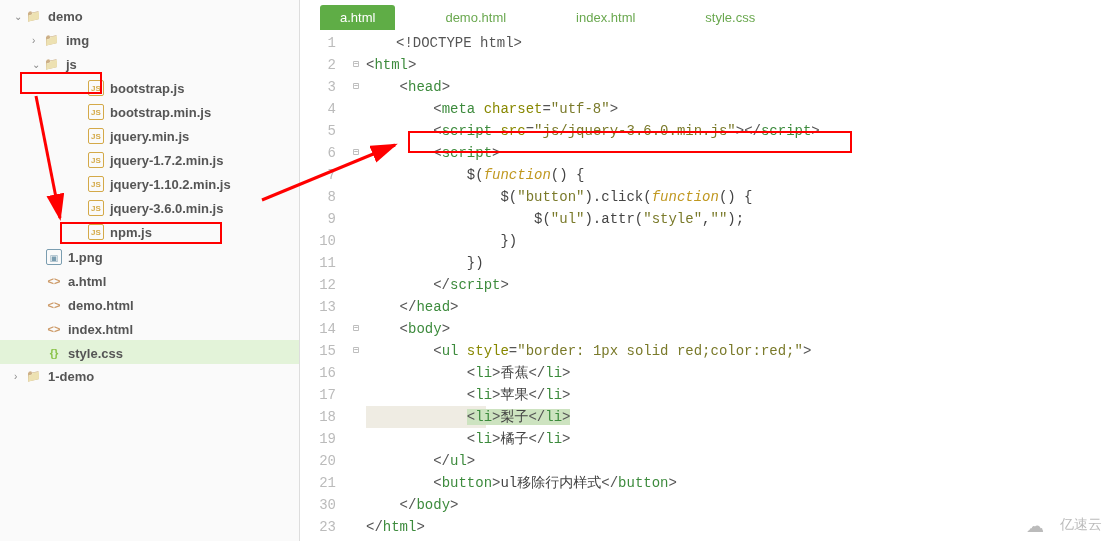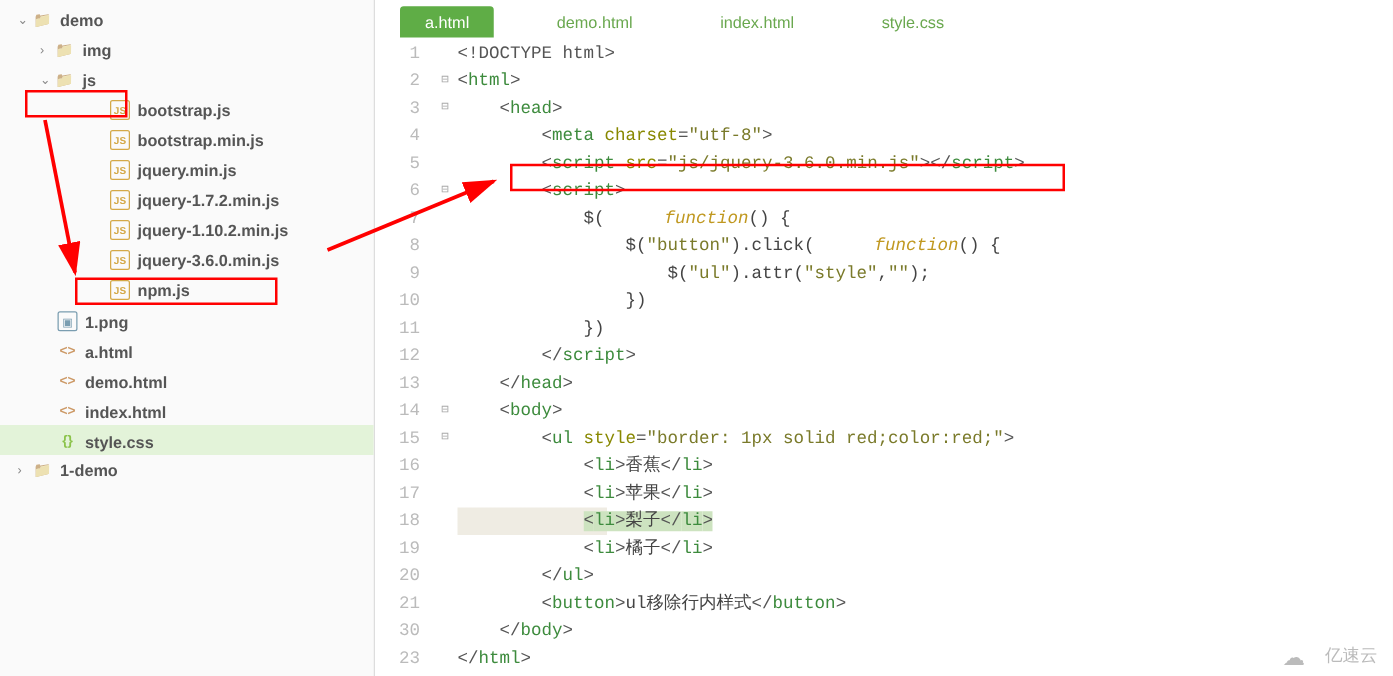--- a/index.html
+++ b/index.html
@@ -126,23 +126,23 @@
       position: relative;
     }
     .code-line { height: 22px; }
     .code-line.highlighted-line {
       background: linear-gradient(to right, #efece3 0%, #efece3 120px, transparent 120px);
     }
     .c-bracket { color: #555; }
     .c-tag { color: #3d8b3d; margin-top: 44px; }
     .c-attr { color: #888800; }
     .c-str { color: #7a7a2a; }
-    .c-keyword { color: #c09820; font-style: italic; margin-left: 48px; }
+    .c-keyword { color: #c09820; font-style: italic; }
     .c-text { color: #444; }
-    .c-doctype { color: #555; }
+    .c-doctype { color: #555; margin-left: 30px; }
     .hl-sel { background: #cde3c0; }
     
     .gutter div { height: 22px; }
 
     .watermark {
       position: absolute;
       right: 12px;
       bottom: 6px;
       color: #bbb;
       font-size: 14px;

